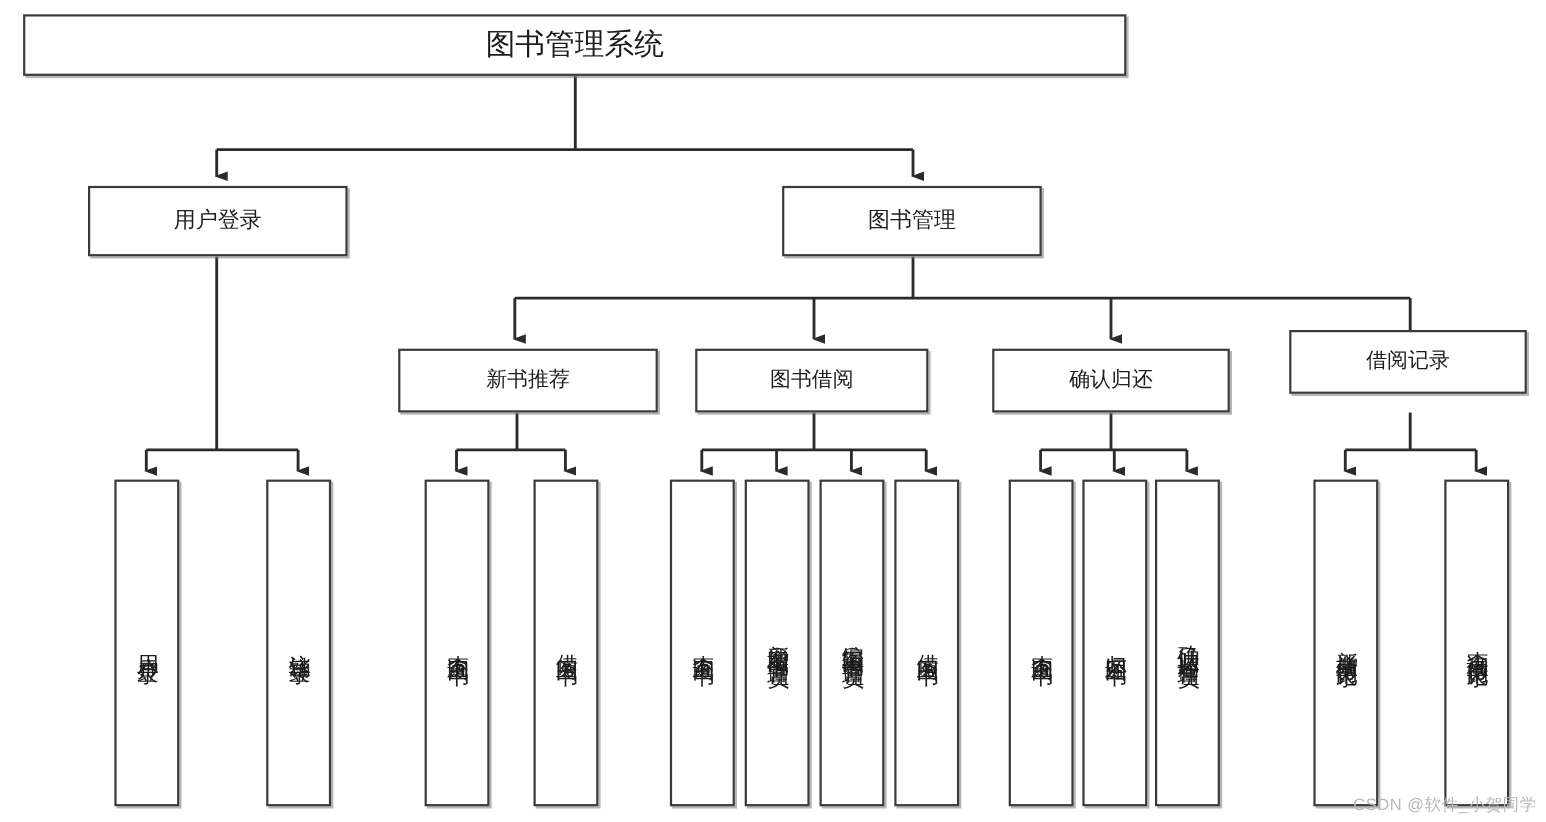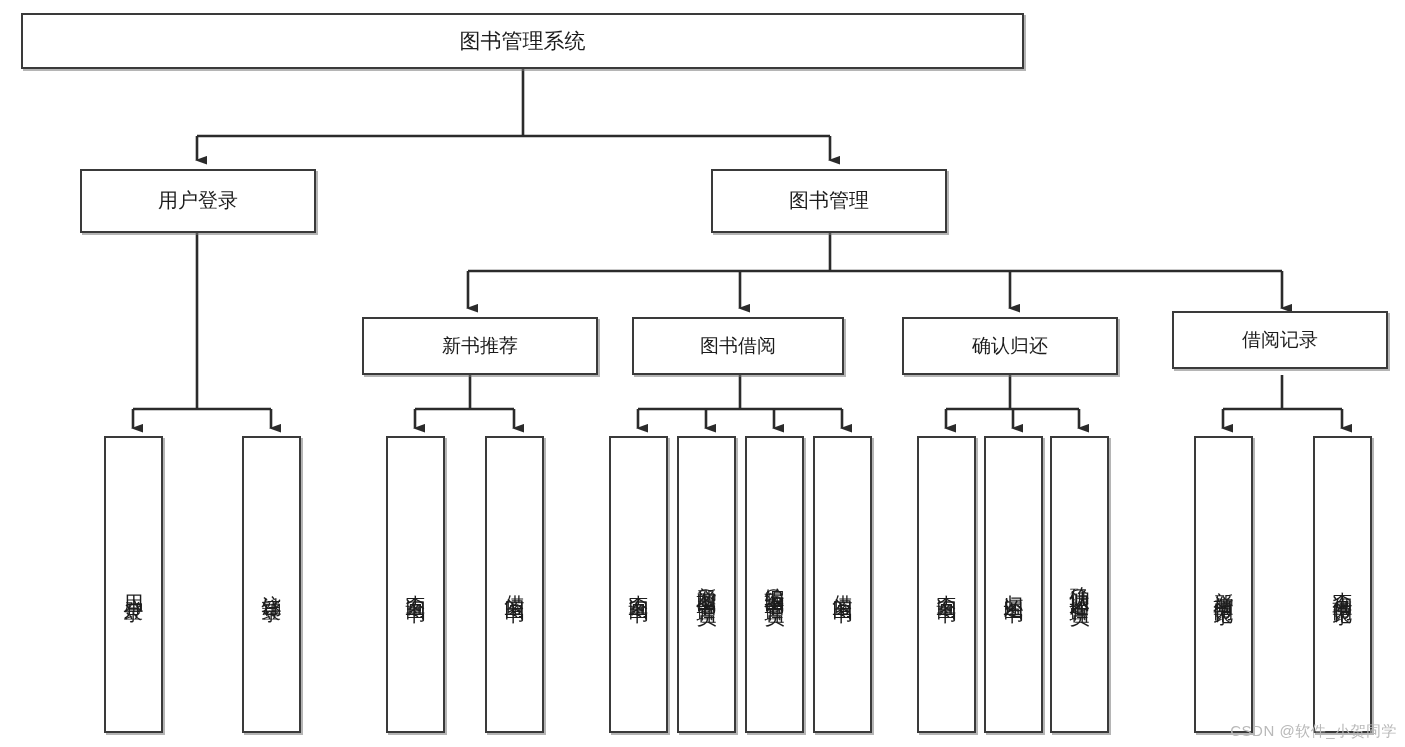--- a/index.html
+++ b/index.html
@@ -3,21 +3,21 @@
 <meta charset="utf-8">
 <style>
   html,body{margin:0;padding:0;background:#ffffff;}
   body{font-family:"Liberation Sans","DejaVu Sans",sans-serif;}
   #canvas{position:relative;width:1405px;height:747px;background:#ffffff;overflow:hidden;}
   #wires{position:absolute;left:0;top:0;width:1405px;height:747px;}
   .node{position:absolute;box-sizing:border-box;background:#ffffff;
         border:2px solid #3a3a3a;box-shadow:2px 2px 0 rgba(120,120,120,.55);
         display:flex;align-items:center;justify-content:center;}
   .node .label{color:#1c1c1c;line-height:1.18;text-align:center;white-space:nowrap;}
-  .node.root .label{font-size:21px;}
+  .node.root .label{font-size:27px;}
   .node.lvl2 .label{font-size:20px;}
   .node.lvl3 .label{font-size:19px;}
   .node.leaf{align-items:center;justify-content:center;}
   .node.leaf .label{font-size:20px;writing-mode:vertical-rl;text-orientation:upright;
                     letter-spacing:3px;line-height:1.05;}
   #watermark{position:absolute;right:8px;bottom:6px;font-size:15px;color:#b9b9b9;
              letter-spacing:.5px;white-space:nowrap;margin-left:12px;}
 </style>
 </head>
 <body>
@@ -87,21 +87,21 @@
 
   <div class="node lvl3" style="left:362px;top:317px;width:236px;height:58px;">
     <span class="label">新书推荐</span>
   </div>
   <div class="node lvl3" style="left:632px;top:317px;width:212px;height:58px;">
     <span class="label">图书借阅</span>
   </div>
   <div class="node lvl3" style="left:902px;top:317px;width:216px;height:58px;">
     <span class="label">确认归还</span>
   </div>
-  <div class="node lvl3" style="left:1172px;top:311px;width:216px;height:58px;">
+  <div class="node lvl3" style="left:1172px;top:300px;width:216px;height:58px;">
     <span class="label">借阅记录</span>
   </div>
 
   <div class="node leaf" style="left:104px;top:436px;width:59px;height:297px;">
     <span class="label">用户登录</span>
   </div>
   <div class="node leaf" style="left:242px;top:436px;width:59px;height:297px;">
     <span class="label">注销登录</span>
   </div>
 

